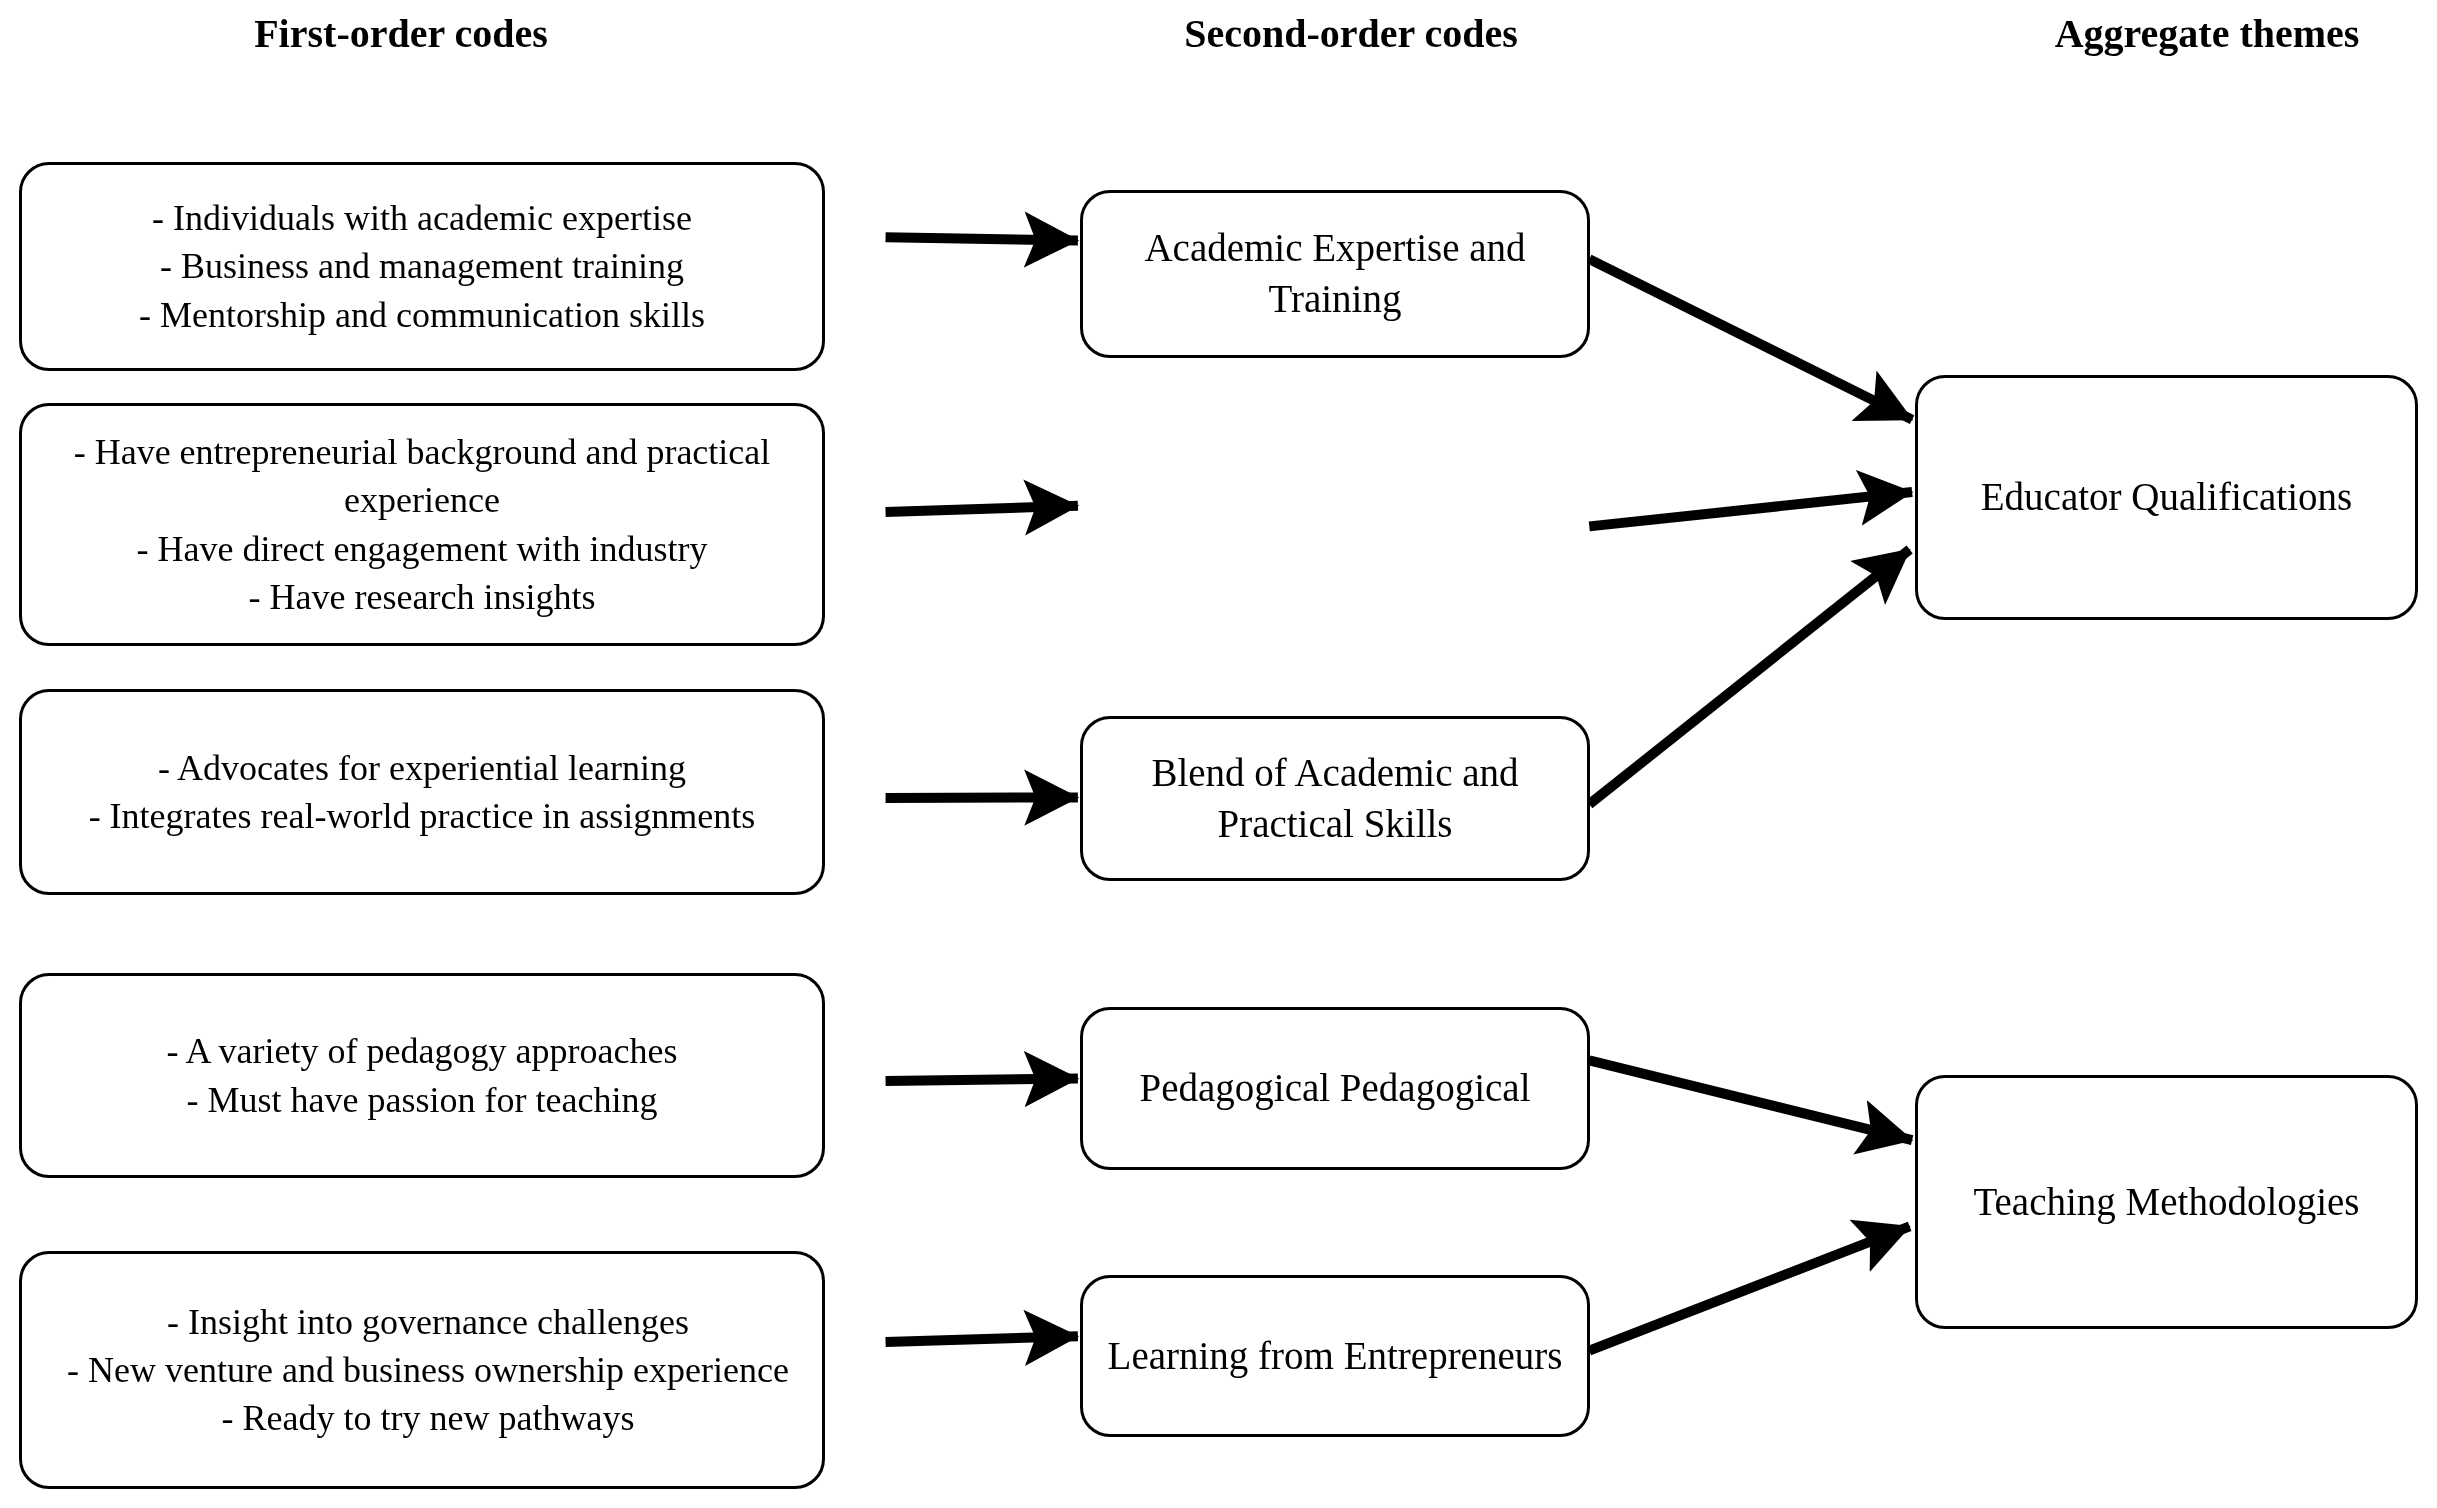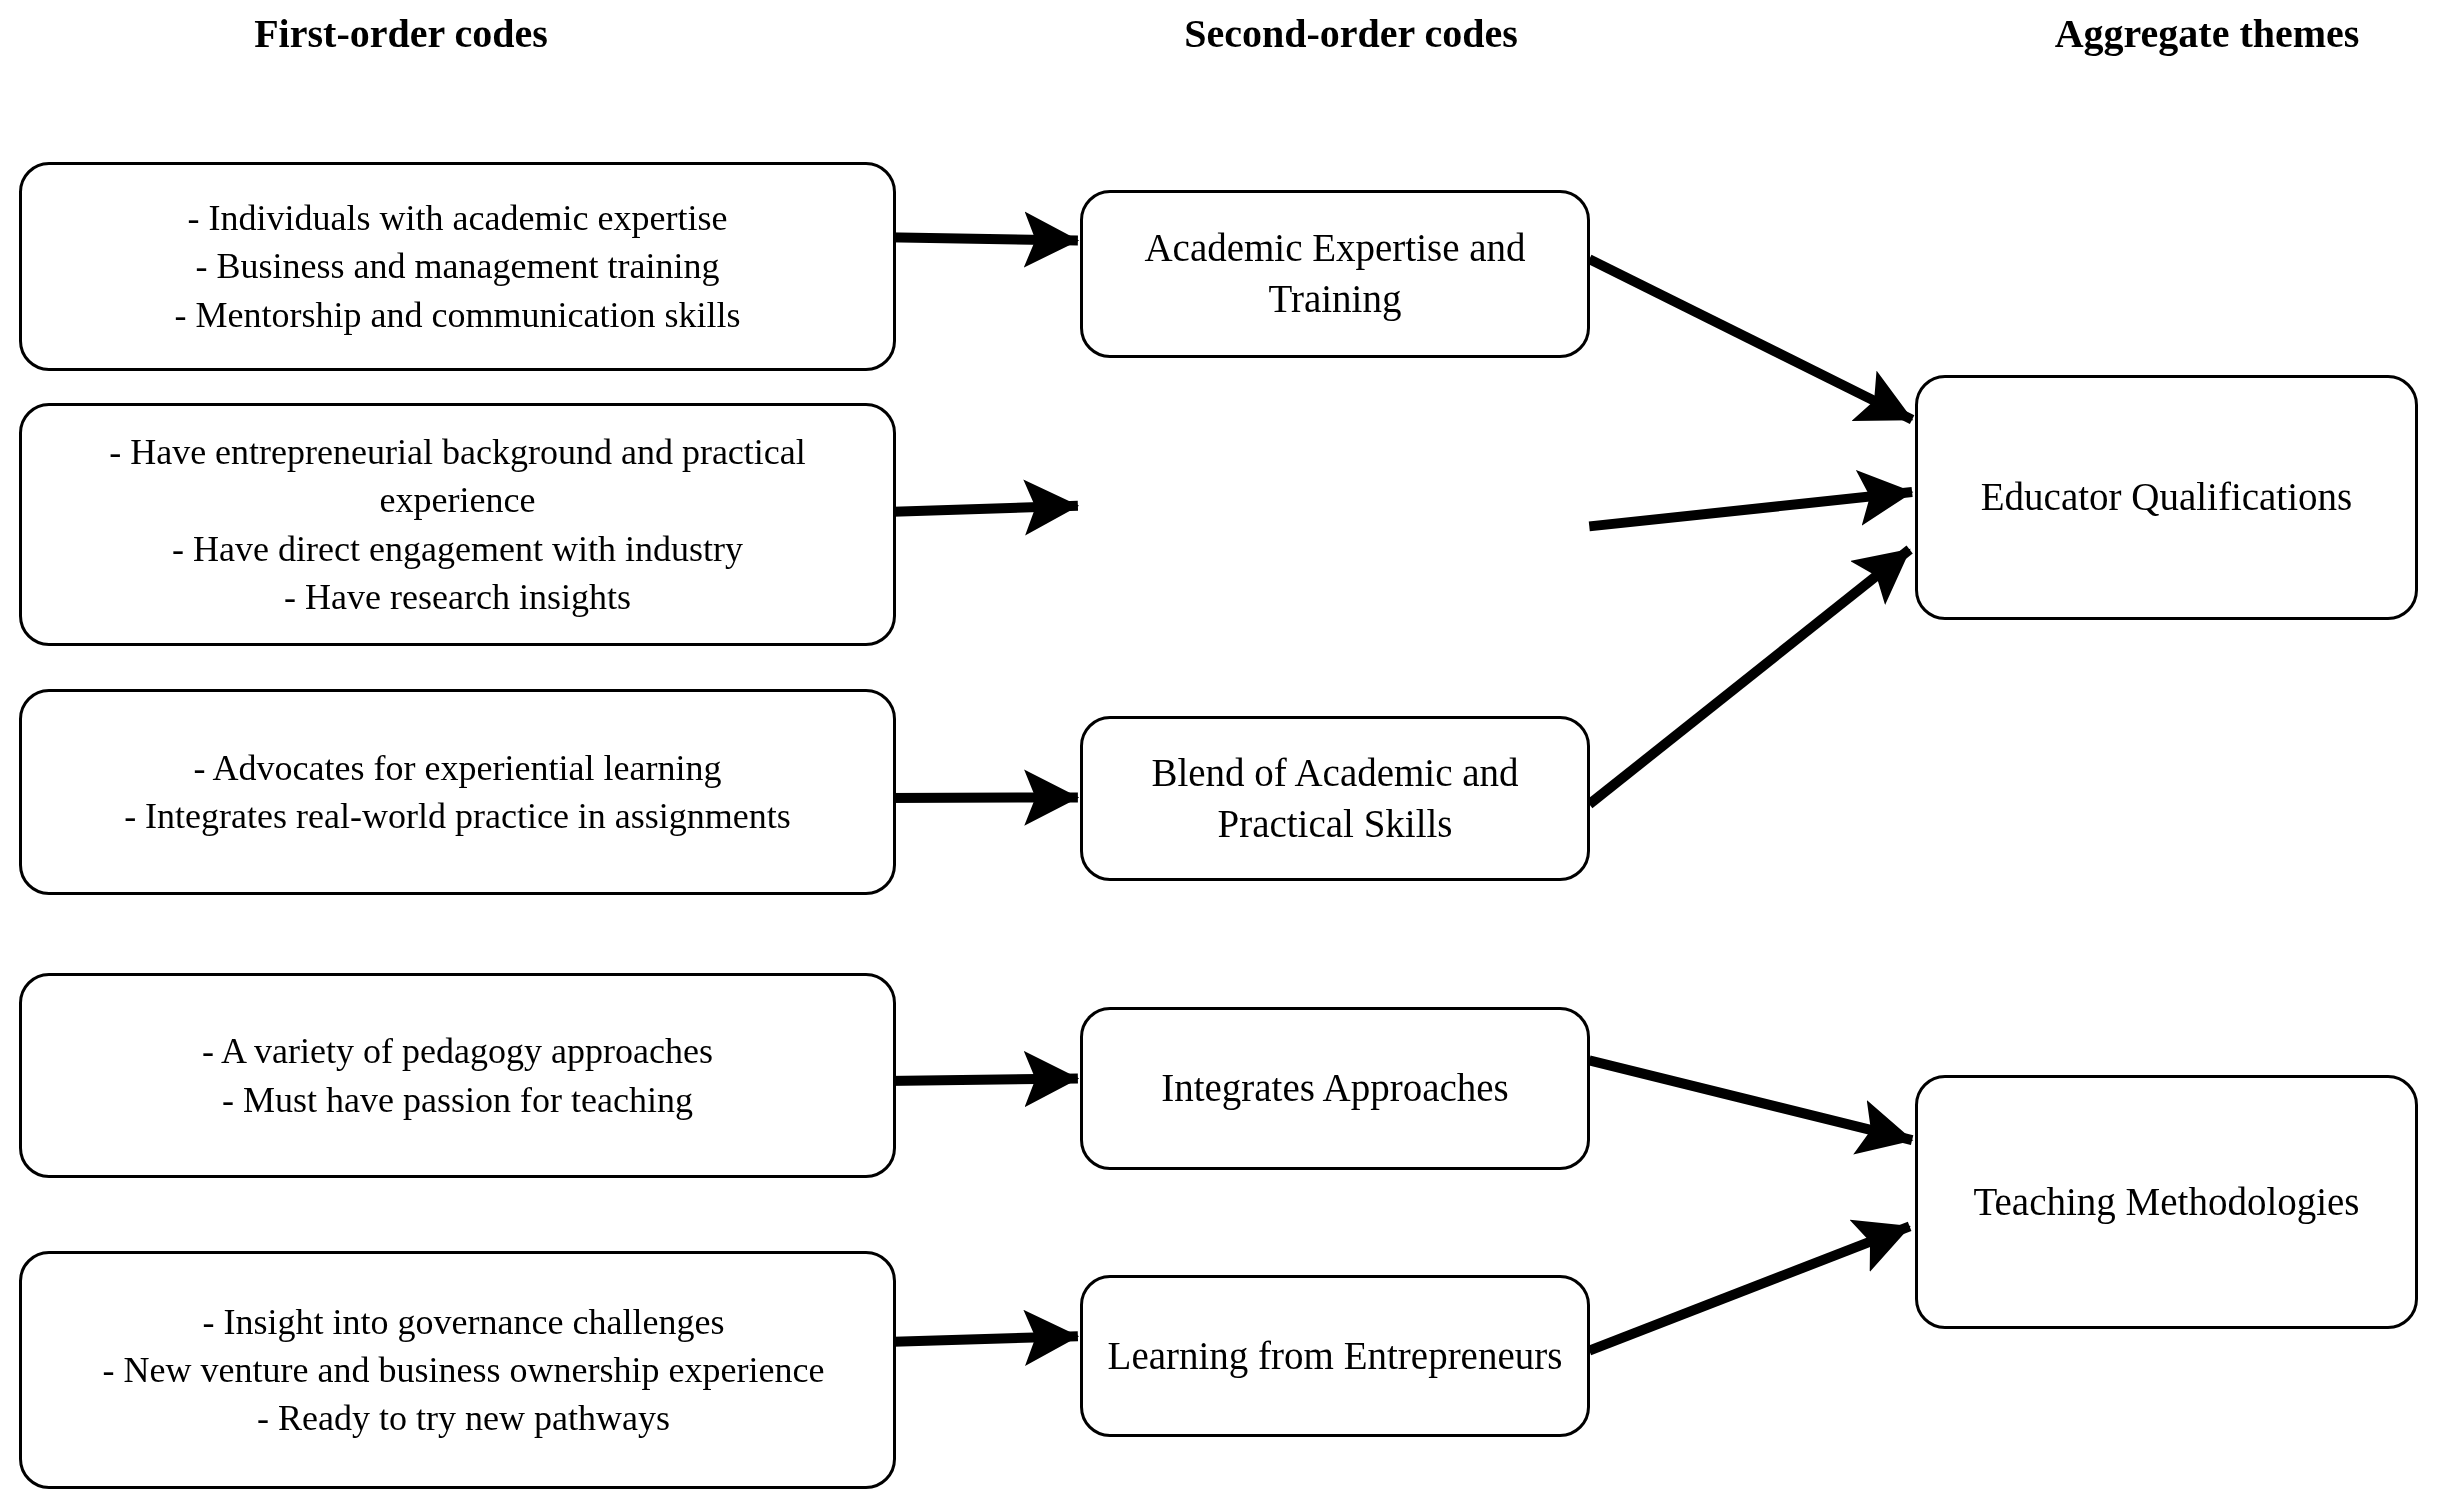--- a/index.html
+++ b/index.html
@@ -52,21 +52,21 @@
     padding: 0 6.2px;
   }
   .label {
     width: 100%;
     font-size: 39px;
     line-height: 1.3;
     padding: 0 15px;
   }
 
   
-  .fo  { left: 19px;  width: 877px; }
+  .fo  { left: 19px;  width: 806px; }
   .fo1 { top: 162px;  height: 209px; }
   .fo2 { top: 403px;  height: 243px; }
   .fo3 { top: 689px; height: 206px; }
   .fo4 { top: 973px; height: 205px; }
   .fo5 { top: 1251px; height: 238px; padding-left: 12px; }
 
   
   .so  { left: 1080px; width: 510px; }
   .so1 { top: 190px;  height: 168px; }
   .so2 { top: 446px;  height: 167px; }
@@ -150,21 +150,21 @@
       </div>
   </div>
 
   <div class="box mid-box so so1">
     <div class="label">Academic Expertise and Training</div>
   </div>
   <div class="box mid-box so so3">
     <div class="label">Blend of Academic and Practical Skills</div>
   </div>
   <div class="box mid-box so so4">
-    <div class="label">Integrates Approaches</div>
+    <div class="label">Pedagogical Pedagogical</div>
   </div>
   <div class="box mid-box so so5">
     <div class="label">Learning from Entrepreneurs</div>
   </div>
 
   <div class="box agg-box agg agg1">
     <div class="label">Educator Qualifications</div>
   </div>
   <div class="box agg-box agg agg2">
     <div class="label">Teaching Methodologies</div>

